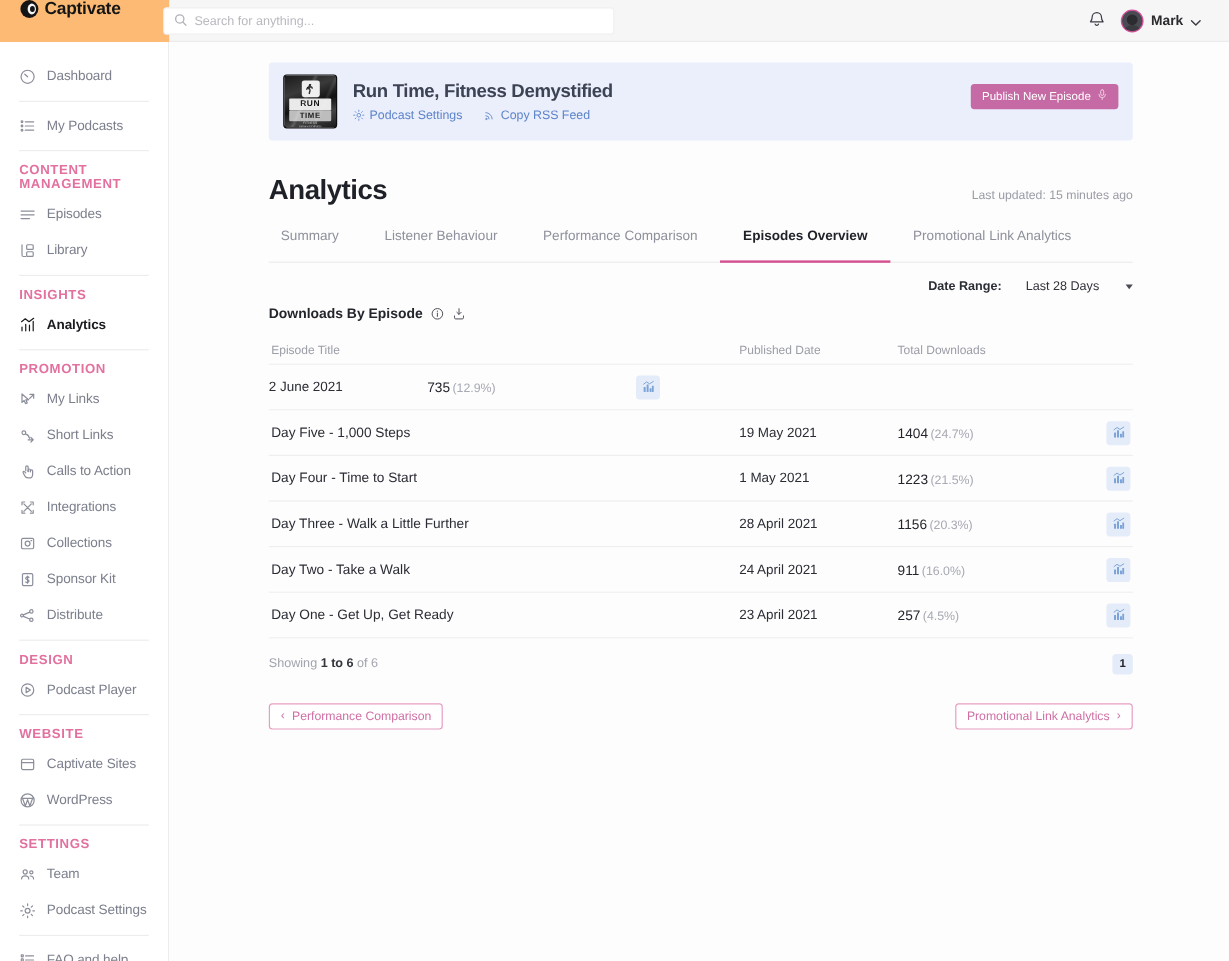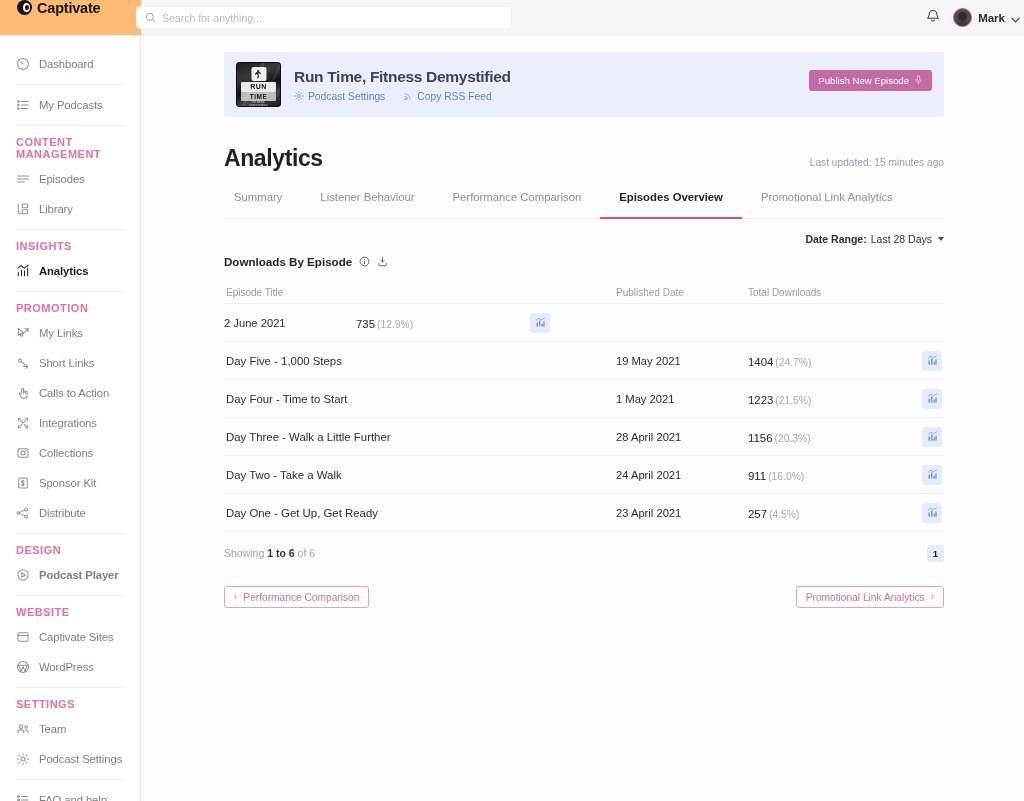--- a/index.html
+++ b/index.html
@@ -46,21 +46,21 @@
     position: absolute; left: 136px; top: 6px;
     width: 376px; height: 23px;
     background: #fff; border-radius: 3px;
     display: flex; align-items: center; padding: 0 8px;
     border: 1px solid #f0f0f1;
   }
   .search-box .ph {
     font-size: 10.5px; color: #b8bac0; margin-left: 6px;
   }
   .topbar-right {
-    position: absolute; right: 4px; top: 0; height: 35px;
+    position: absolute; right: 23px; top: 0; height: 35px;
     display: flex; align-items: center; gap: 13px;
   }
   .avatar {
     width: 19px; height: 19px; border-radius: 50%;
     background: #4a4a52; border: 1.5px solid #d8509a;
     overflow: hidden; position: relative;
   }
   .avatar::after {
     content:""; position:absolute; left:4px; top:3px;
     width:9px; height:9px; border-radius:50%; background:#2b2b30;
@@ -199,21 +199,21 @@
   }
   .tab:first-child { padding-left: 10px; }
   .tab.sel { color: #1f2128; font-weight: 700; }
   .tab.sel::after {
     content: ""; position: absolute; left: 0; right: 0; bottom: -1px;
     height: 2px; background: #d4508f;
   }
 
   
   .daterow { display: flex; justify-content: flex-end; margin-top: 14px; }
-  .dr { font-size: 10.5px; color: #2c2e36; display:flex; align-items:center; gap:4px; }
+  .dr { font-size: 10.5px; color: #2c2e36; display:flex; align-items:center; gap:20px; }
   .dr b { font-weight: 700; }
   .dr .val { color: #31333b; }
   .caret {
     width: 0; height: 0; border-left: 3.5px solid transparent;
     border-right: 3.5px solid transparent; border-top: 4px solid #4a4c55;
     margin-left: 2px;
   }
 
   
   .sectitle {
@@ -427,21 +427,21 @@
             <circle cx="3" cy="9" r="1.5"></circle>
             <circle cx="13" cy="4.5" r="1.8"></circle>
             <circle cx="13" cy="13.5" r="1.8"></circle>
             <path d="M4.5 8.2 11.3 5.3M4.5 9.8l6.8 2.9"></path>
           </svg>
         </span>
         <span class="lbl">Distribute</span>
       </div>
       <div class="divider"></div>
       <div class="sect-label">DESIGN</div>
-      <div class="nav-item" style="margin-top: 5px; font-weight: bold;">
+      <div class="nav-item" style="margin-top: 5px;">
         <span class="nav-icon">
           <svg width="14" height="14" viewBox="0 0 18 18" fill="none" stroke="currentColor" stroke-width="1.3" stroke-linecap="round" stroke-linejoin="round">
             <circle cx="9" cy="9" r="6.6"></circle>
             <path d="M7.4 6.2 12 9l-4.6 2.8z"></path>
           </svg>
         </span>
         <span class="lbl">Podcast Player</span>
       </div>
       <div class="divider"></div>
       <div class="sect-label">WEBSITE</div>

